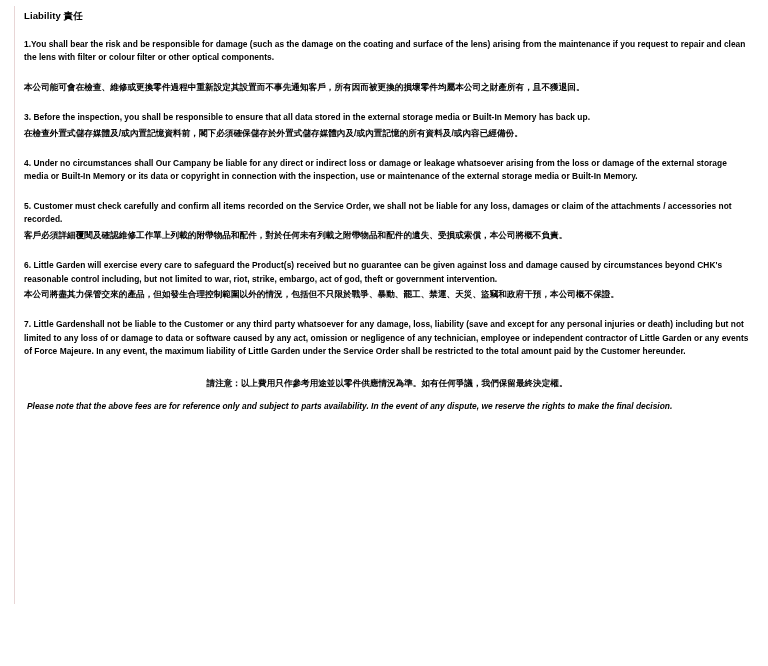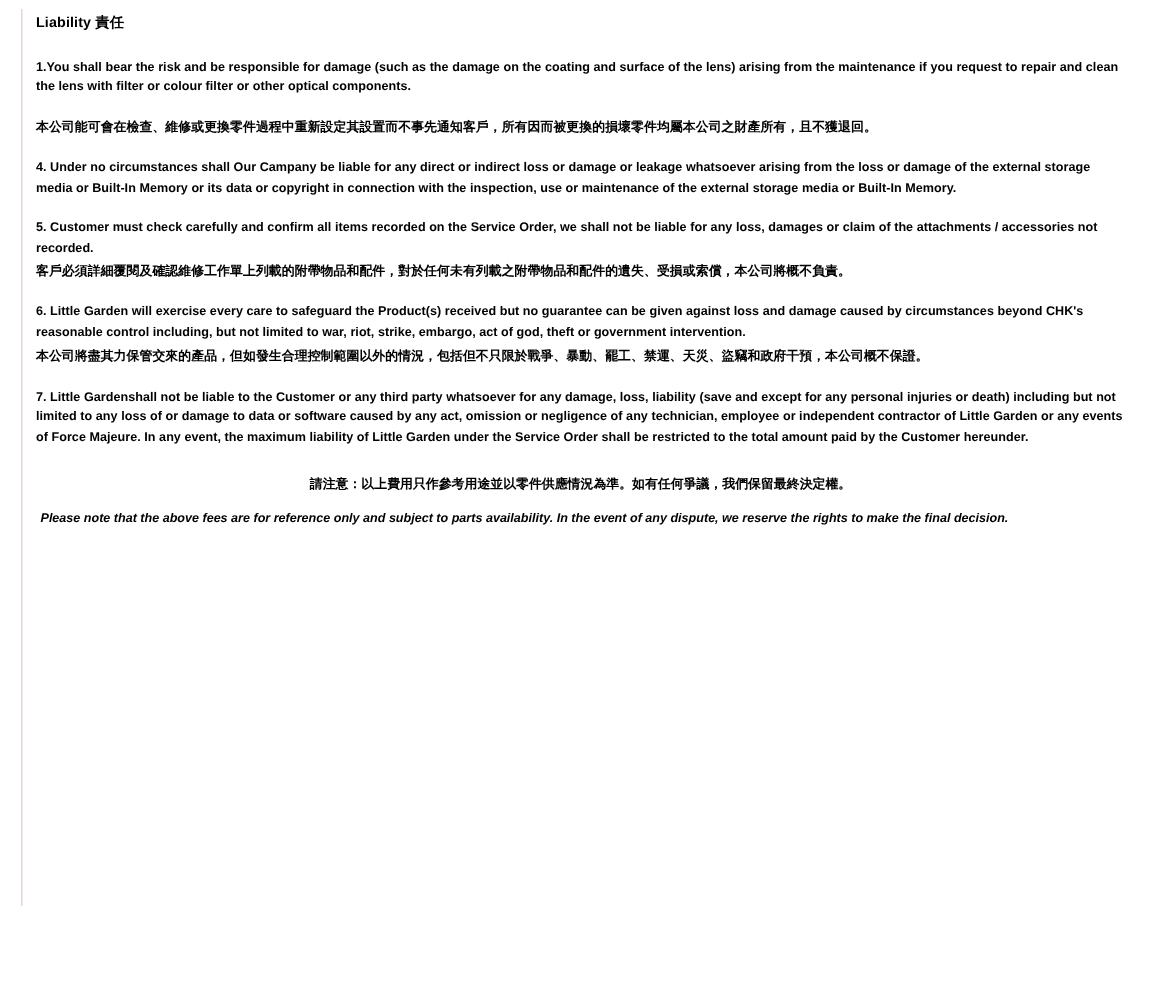--- a/index.html
+++ b/index.html
@@ -31,21 +31,21 @@
     background: #e8d6d6;
   }
   .doc-title {
     font-size: 9.5px;
     font-weight: bold;
     line-height: 1.25;
     margin: 0 0 16px 0;
     letter-spacing: 0.1px;
   }
   .clause {
-    margin: 4px 0 13px 0;
+    margin: 16px 0 13px 0;
   }
   .clause p {
     margin: 0;
     font-size: 8.4px;
     font-weight: bold;
     line-height: 1.62;
     letter-spacing: 0.03px;
     text-align: left;
   }
   .clause p.en {
@@ -82,20 +82,24 @@
   <div class="doc-title">Liability 責任</div>
 
   <div class="clause">
     <p class="en">1.You shall bear the risk and be responsible for damage (such as the damage on the coating and surface of the lens) arising from the maintenance if you request to repair and clean the lens with filter or colour filter or other optical components.</p>
   </div>
 
   <div class="clause">
     <p class="zh">本公司能可會在檢查、維修或更換零件過程中重新設定其設置而不事先通知客戶，所有因而被更換的損壞零件均屬本公司之財產所有，且不獲退回。</p>
   </div>
 
+  <div class="clause">
+    <p class="en">3. Before the inspection, you shall be responsible to ensure that all data stored in the external storage media or Built-In Memory has back up.</p>
+    <p class="zh">在檢查外置式儲存媒體及/或內置記憶資料前，閣下必須確保儲存於外置式儲存媒體內及/或內置記憶的所有資料及/或內容已經備份。</p>
+  </div>
 
   <div class="clause">
     <p class="en">4. Under no circumstances shall Our Campany be liable for any direct or indirect loss or damage or leakage whatsoever arising from the loss or damage of the external storage media or Built-In Memory or its data or copyright in connection with the inspection, use or maintenance of the external storage media or Built-In Memory.</p>
   </div>
 
   <div class="clause">
     <p class="en">5. Customer must check carefully and confirm all items recorded on the Service Order, we shall not be liable for any loss, damages or claim of the attachments / accessories not recorded.</p>
     <p class="zh">客戶必須詳細覆閱及確認維修工作單上列載的附帶物品和配件，對於任何未有列載之附帶物品和配件的遺失、受損或索償，本公司將概不負責。</p>
   </div>
 

